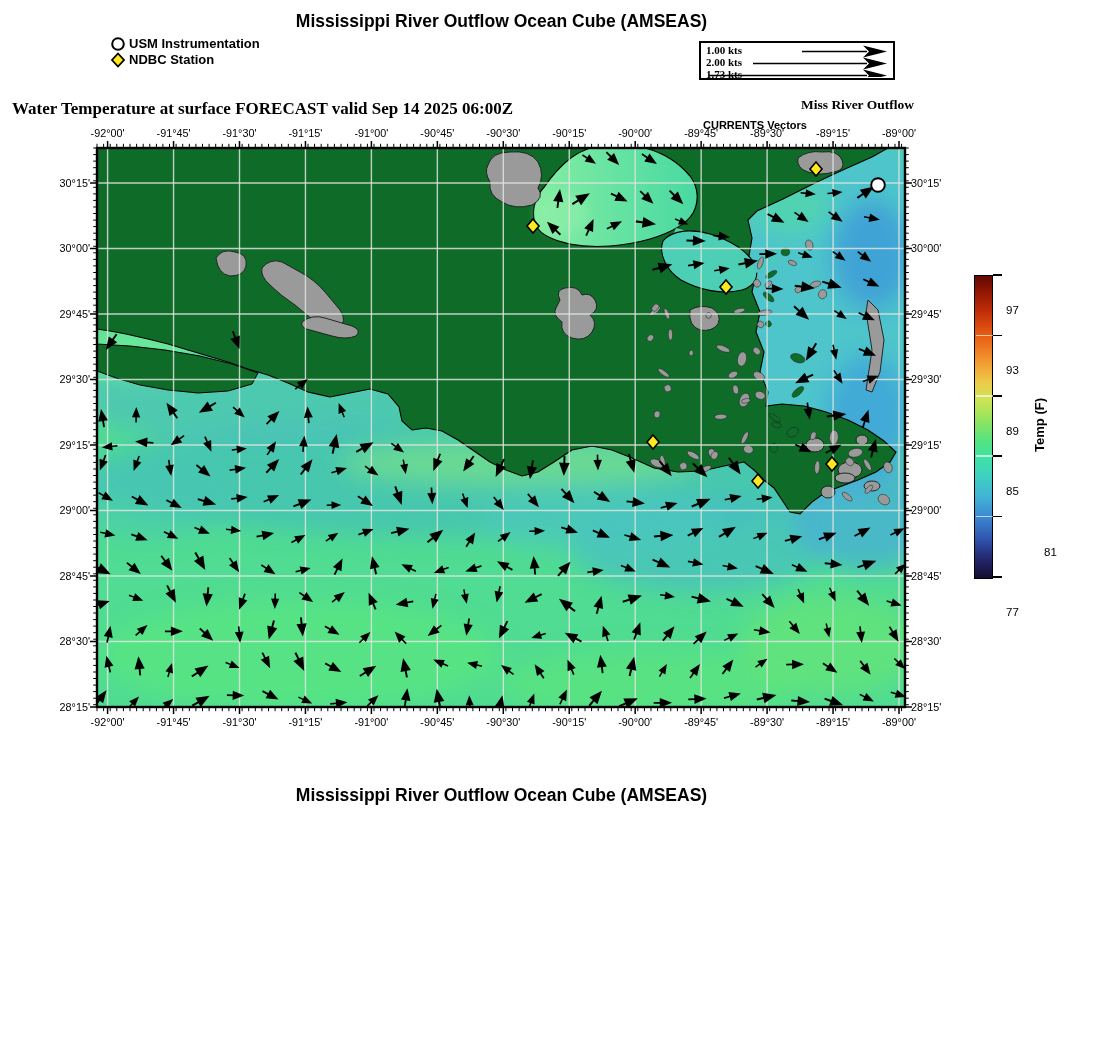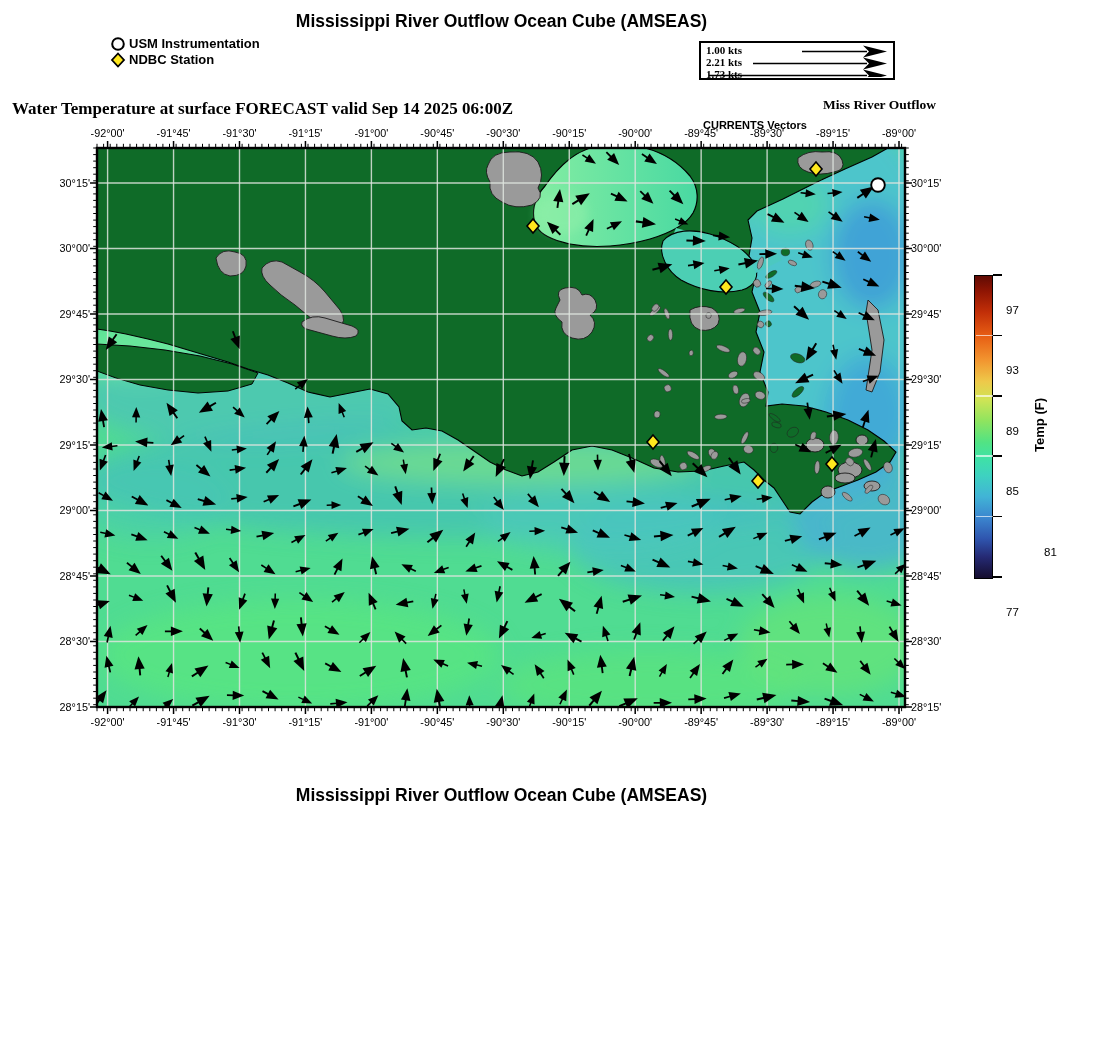--- a/index.html
+++ b/index.html
@@ -3,21 +3,21 @@
 <meta charset="utf-8">
 <style>
   html,body{margin:0;padding:0;background:#ffffff;}
   #fig{position:relative;width:1100px;height:1050px;background:#fff;overflow:hidden;
        font-family:"Liberation Sans",sans-serif;}
   .abs{position:absolute;}
   .title{left:0;top:11px;width:1003px;text-align:center;font-size:17.5px;font-weight:bold;color:#000;}
   .footer-title{left:0;top:785px;width:1003px;text-align:center;font-size:17.5px;font-weight:bold;color:#000;}
   .subtitle{left:12px;top:99px;width:1003px;text-align:left;font-family:"Liberation Serif",serif;
             font-size:17px;font-weight:bold;color:#000;}
-  .region-label{left:823px;top:97px;font-family:"Liberation Serif",serif;font-size:13.5px;font-weight:bold;}
+  .region-label{left:801px;top:97px;font-family:"Liberation Serif",serif;font-size:13.5px;font-weight:bold;}
   .legend{left:110px;top:36px;}
   .legend-row{display:flex;height:16px;}
   .legend-row span.lbl{font-size:13px;font-weight:bold;margin-left:3px;}
   .vleg-box{left:699px;top:41px;width:196px;height:39px;border:2.5px solid #000;background:#fff;box-sizing:border-box;}
   .vleg-caption{left:703px;top:83px;font-size:11px;font-weight:bold;margin-top:36px;}
   .vleg-lbl{position:absolute;left:5px;font-size:11px;font-weight:bold;line-height:11px;font-family:Liberation Serif, serif;}
   .colorbar{left:974px;top:275px;width:17px;height:302px;border:1.5px solid #000;box-sizing:content-box;
     background:linear-gradient(to bottom,#600b04 0%,#8f1503 5%,#c22f08 12%,#e85f14 20%,#f29630 28%,
       #eec94a 35%,#cfe455 41%,#8fe45f 48%,#52e383 55%,#3fe2a4 60%,#3ed2c0 66%,#41b4d6 73%,
       #3b86cf 80%,#2f55ae 87%,#252a74 93%,#150d2e 100%);}
@@ -1322,21 +1322,21 @@
     <div class="legend-row">
       <svg width="16" height="16">
         <path d="M8,1.5 L14,8 L8,14.5 L2,8 Z" fill="#ffe81e" stroke="#000" stroke-width="1.8"></path>
       </svg>
       <span class="lbl">NDBC Station</span>
     </div>
   </div>
 
   <div class="abs vleg-box">
     <span class="vleg-lbl" style="top:2px">1.00 kts</span>
-    <span class="vleg-lbl" style="top:14px">2.21 kts</span>
+    <span class="vleg-lbl" style="top:14px">2.00 kts</span>
     <span class="vleg-lbl" style="top:26px">1.73 kts</span>
     <svg id="vleg-arrows" width="191" height="34" style="position:absolute;left:0;top:0">
         <line x1="101" y1="8.5" x2="166" y2="8.5" stroke="#000" stroke-width="1.3"></line>
         <path d="M186,8.5 L162,2.5 L168,8.5 L162,14.5 Z" fill="#000"></path>
         <line x1="52" y1="20.5" x2="166" y2="20.5" stroke="#000" stroke-width="1.3"></line>
         <path d="M186,20.5 L162,14.5 L168,20.5 L162,26.5 Z" fill="#000"></path>
         <line x1="8" y1="32.5" x2="166" y2="32.5" stroke="#000" stroke-width="1.3"></line>
         <path d="M186,32.5 L162,26.5 L168,32.5 L162,38.5 Z" fill="#000"></path>
       </svg>
   </div>

